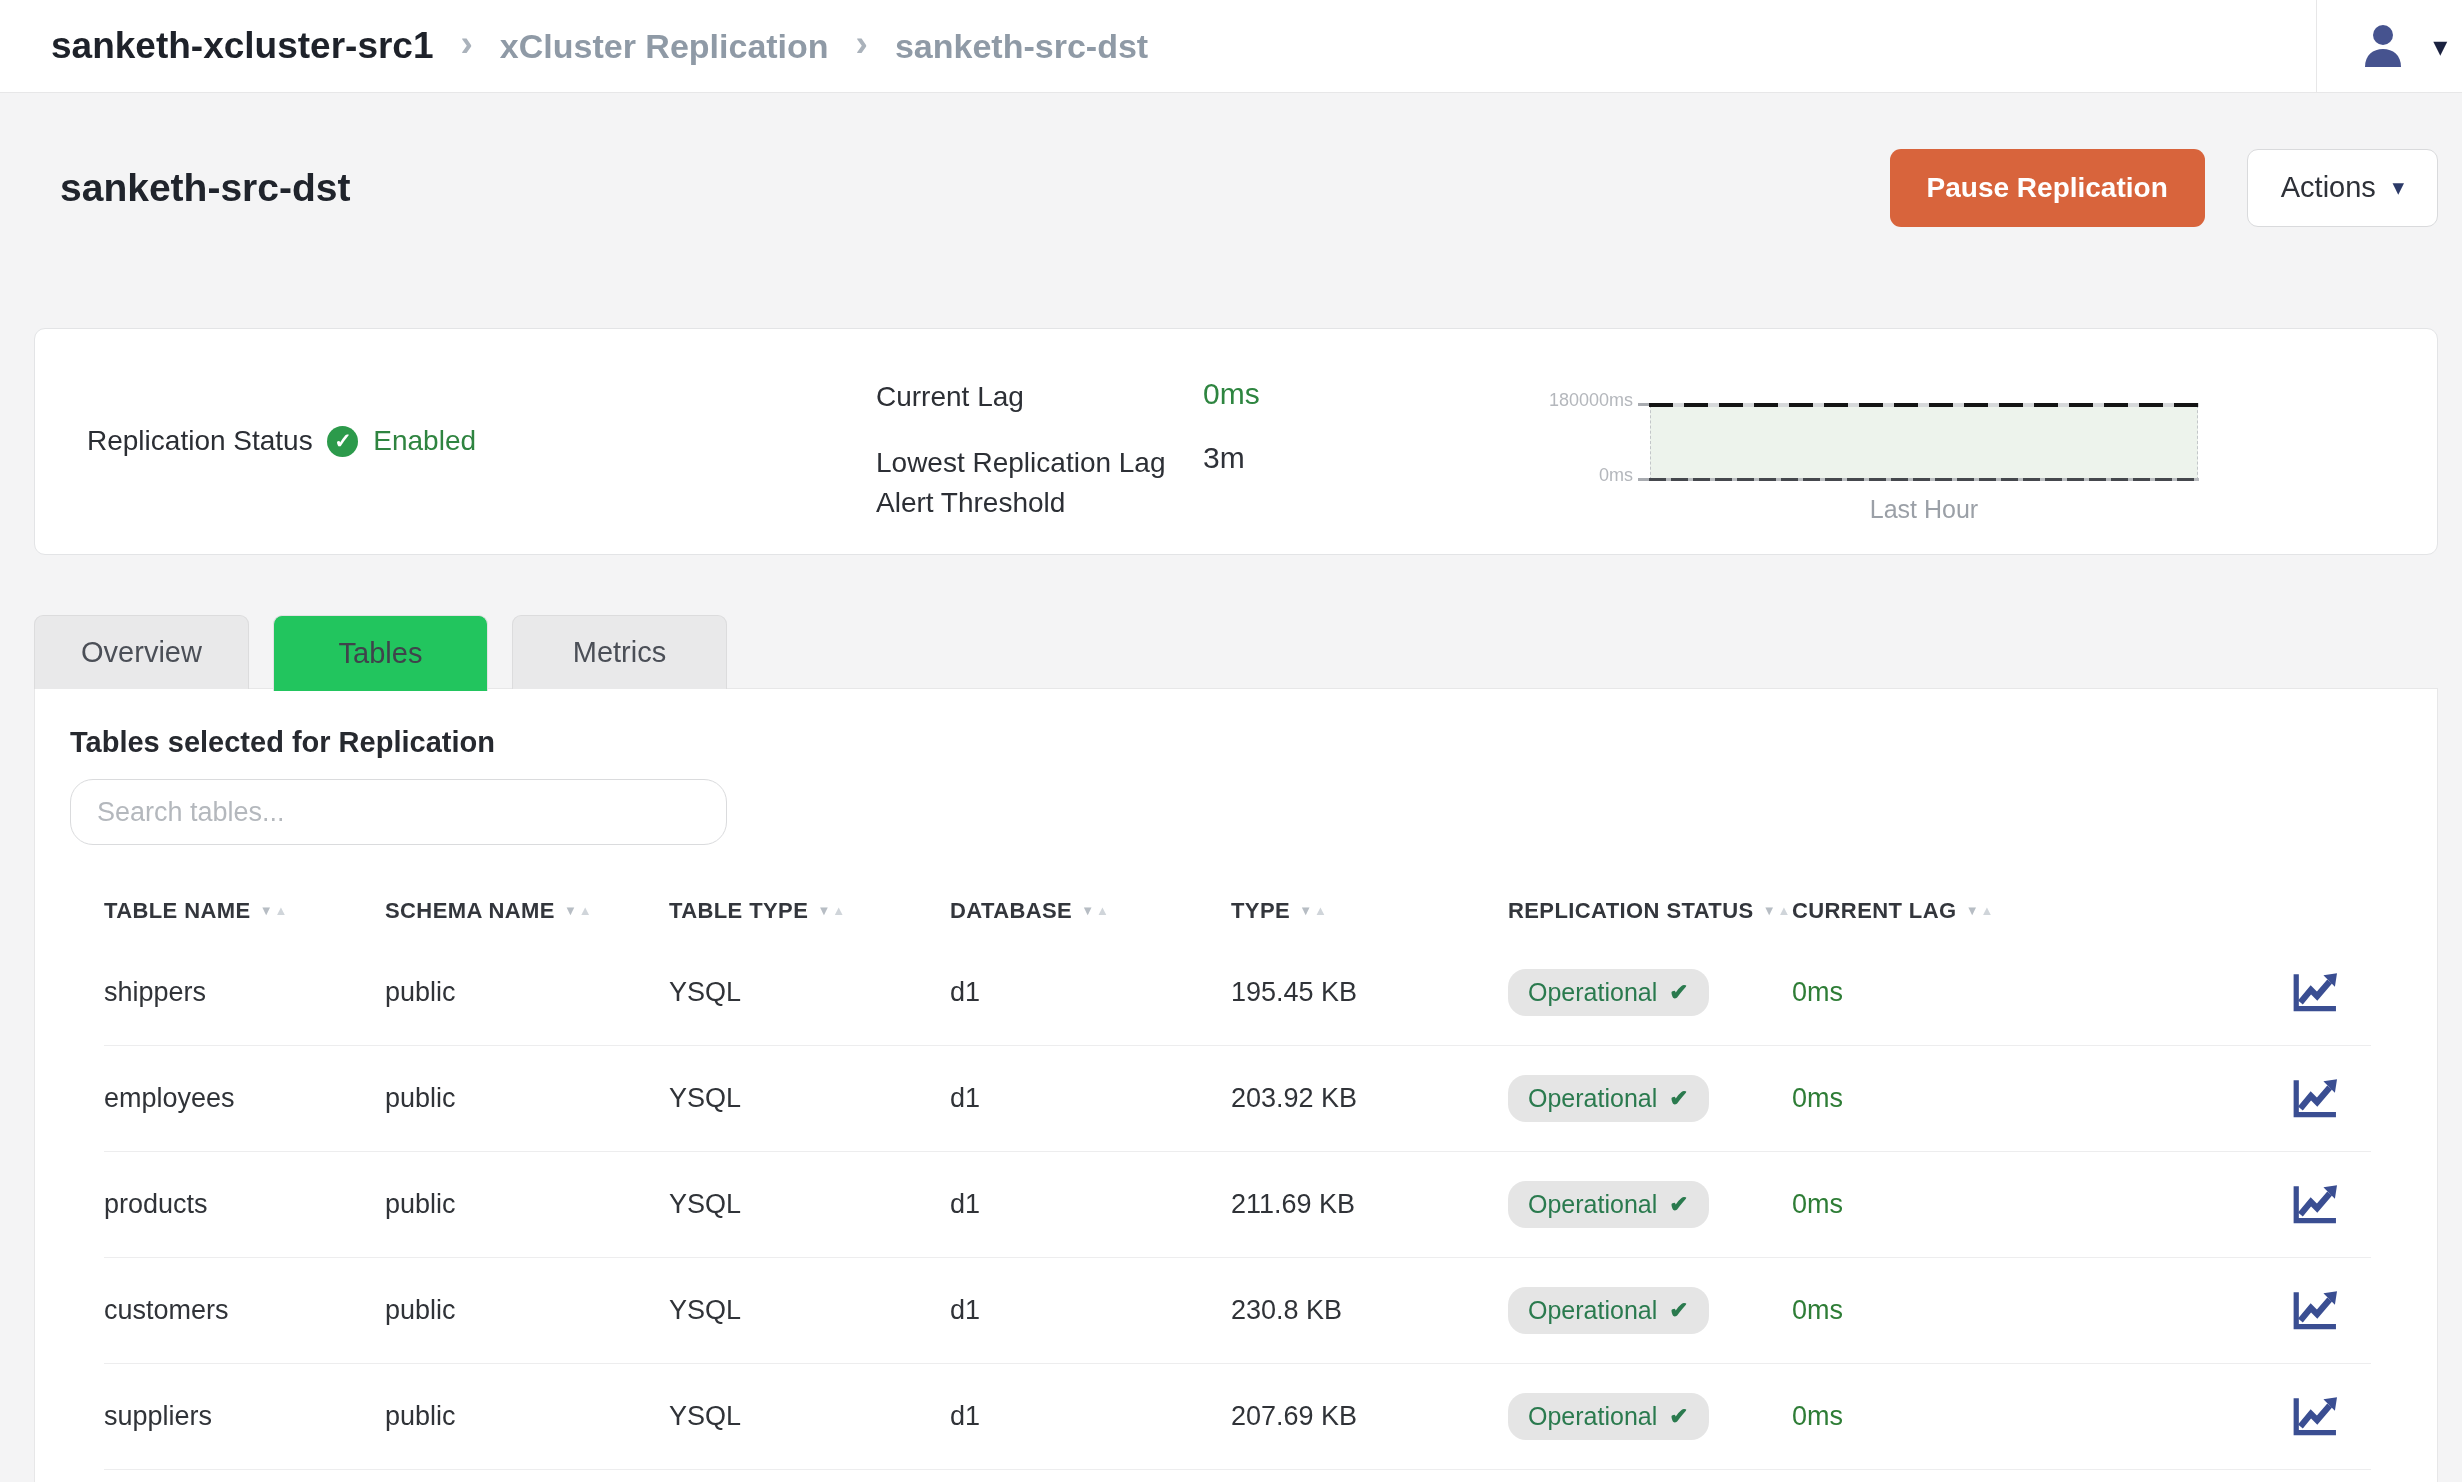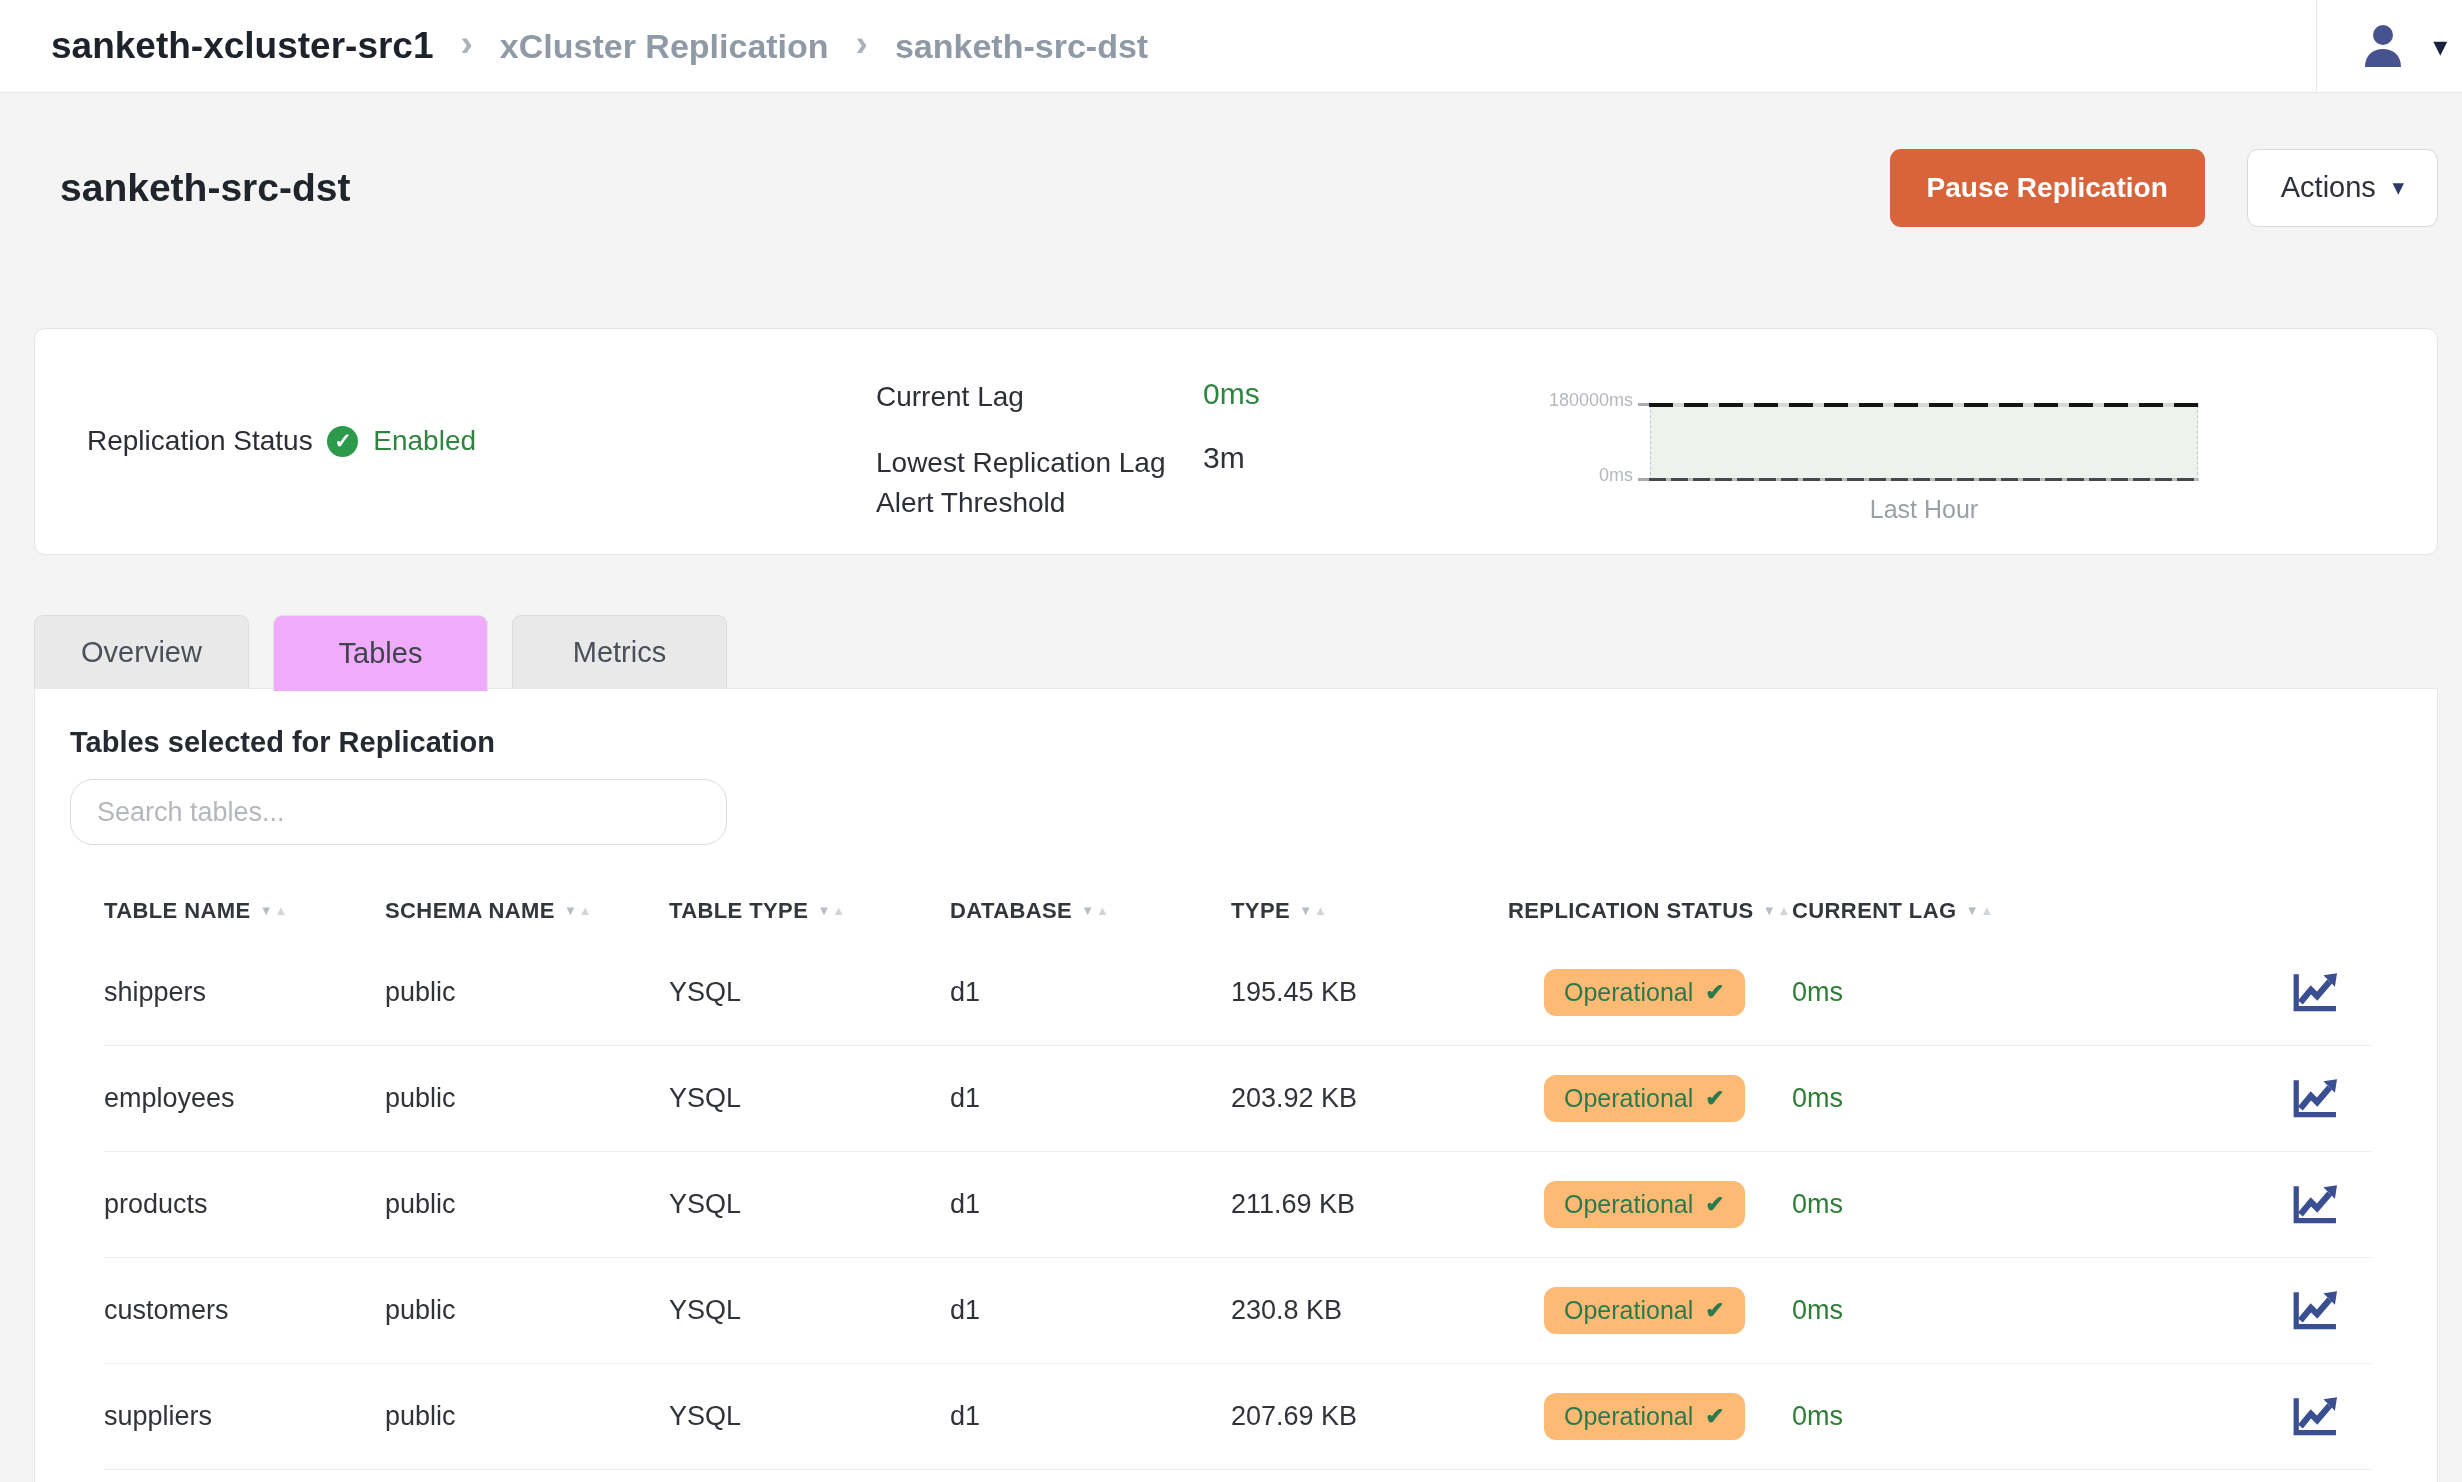--- a/index.html
+++ b/index.html
@@ -94,21 +94,21 @@
   }
 
   
   .tabs { position: absolute; top: 615px; left: 34px; display: flex; gap: 24px; z-index: 3; }
   .tab {
     width: 215px; height: 74px; display: flex; align-items: center; justify-content: center;
     font-size: 29px; color: #4b4f57; background: #e9e9ea;
     border: 0.9px solid #dcdcdd; border-bottom: none; border-radius: 9.2px 9.2px 0 0;
     cursor: pointer;
   }
-  .tab.active { background: #f0abfc; border-color: #e3e3e4; height: 76px; color: #3f434b; }
+  .tab.active { background: #22c55e; border-color: #e3e3e4; height: 76px; color: #3f434b; }
 
   
   .panel {
     position: absolute; top: 688px; left: 34px; right: 24px; bottom: 0;
     background: #ffffff; border: 0.9px solid #e7e7e8; border-bottom: none; z-index: 2;
   }
   .panel-heading { position: absolute; left: 35px; top: 37px; font-size: 29px; color: #26292f; }
   .search-input {
     position: absolute; left: 35px; top: 90px; width: 657px; height: 66px;
     border: 1.8px solid #dadbdd; border-radius: 23px; font-size: 27px;
@@ -128,22 +128,22 @@
     font-size: 22px; font-weight: bold; color: #33363c; letter-spacing: 0.4px;
     display: flex; align-items: center; gap: 9.2px; cursor: pointer;
   }
   .sort { display: inline-flex; letter-spacing: 0; }
   .sort .s-desc { font-size: 13px; color: #b7bdc4; }
   .sort .s-asc  { font-size: 13px; color: #d0d5da; margin-left: 1.8px; }
   .trow { height: 106px; border-bottom: 1.8px solid #ededee; }
   .td { font-size: 27px; color: #303338; }
   .badge {
     display: inline-flex; align-items: center; gap: 12px; justify-self: start;
-    background: #fdba74; color: #2a7a4e; font-size: 25px;
-    padding: 9.2px 20px; border-radius: 12px; margin-left: 36px;
+    background: #e5e5e5; color: #2a7a4e; font-size: 25px;
+    padding: 9.2px 20px; border-radius: 18px;
   }
   .badge .bcheck { font-size: 23px; font-weight: bold; }
   .td-lag { color: #2e7d36; }
   .td-graph { justify-self: end; padding-right: 31px; display: inline-flex; cursor: pointer; }
 </style>
 </head>
 <body>
 
 <div class="screen">
 

